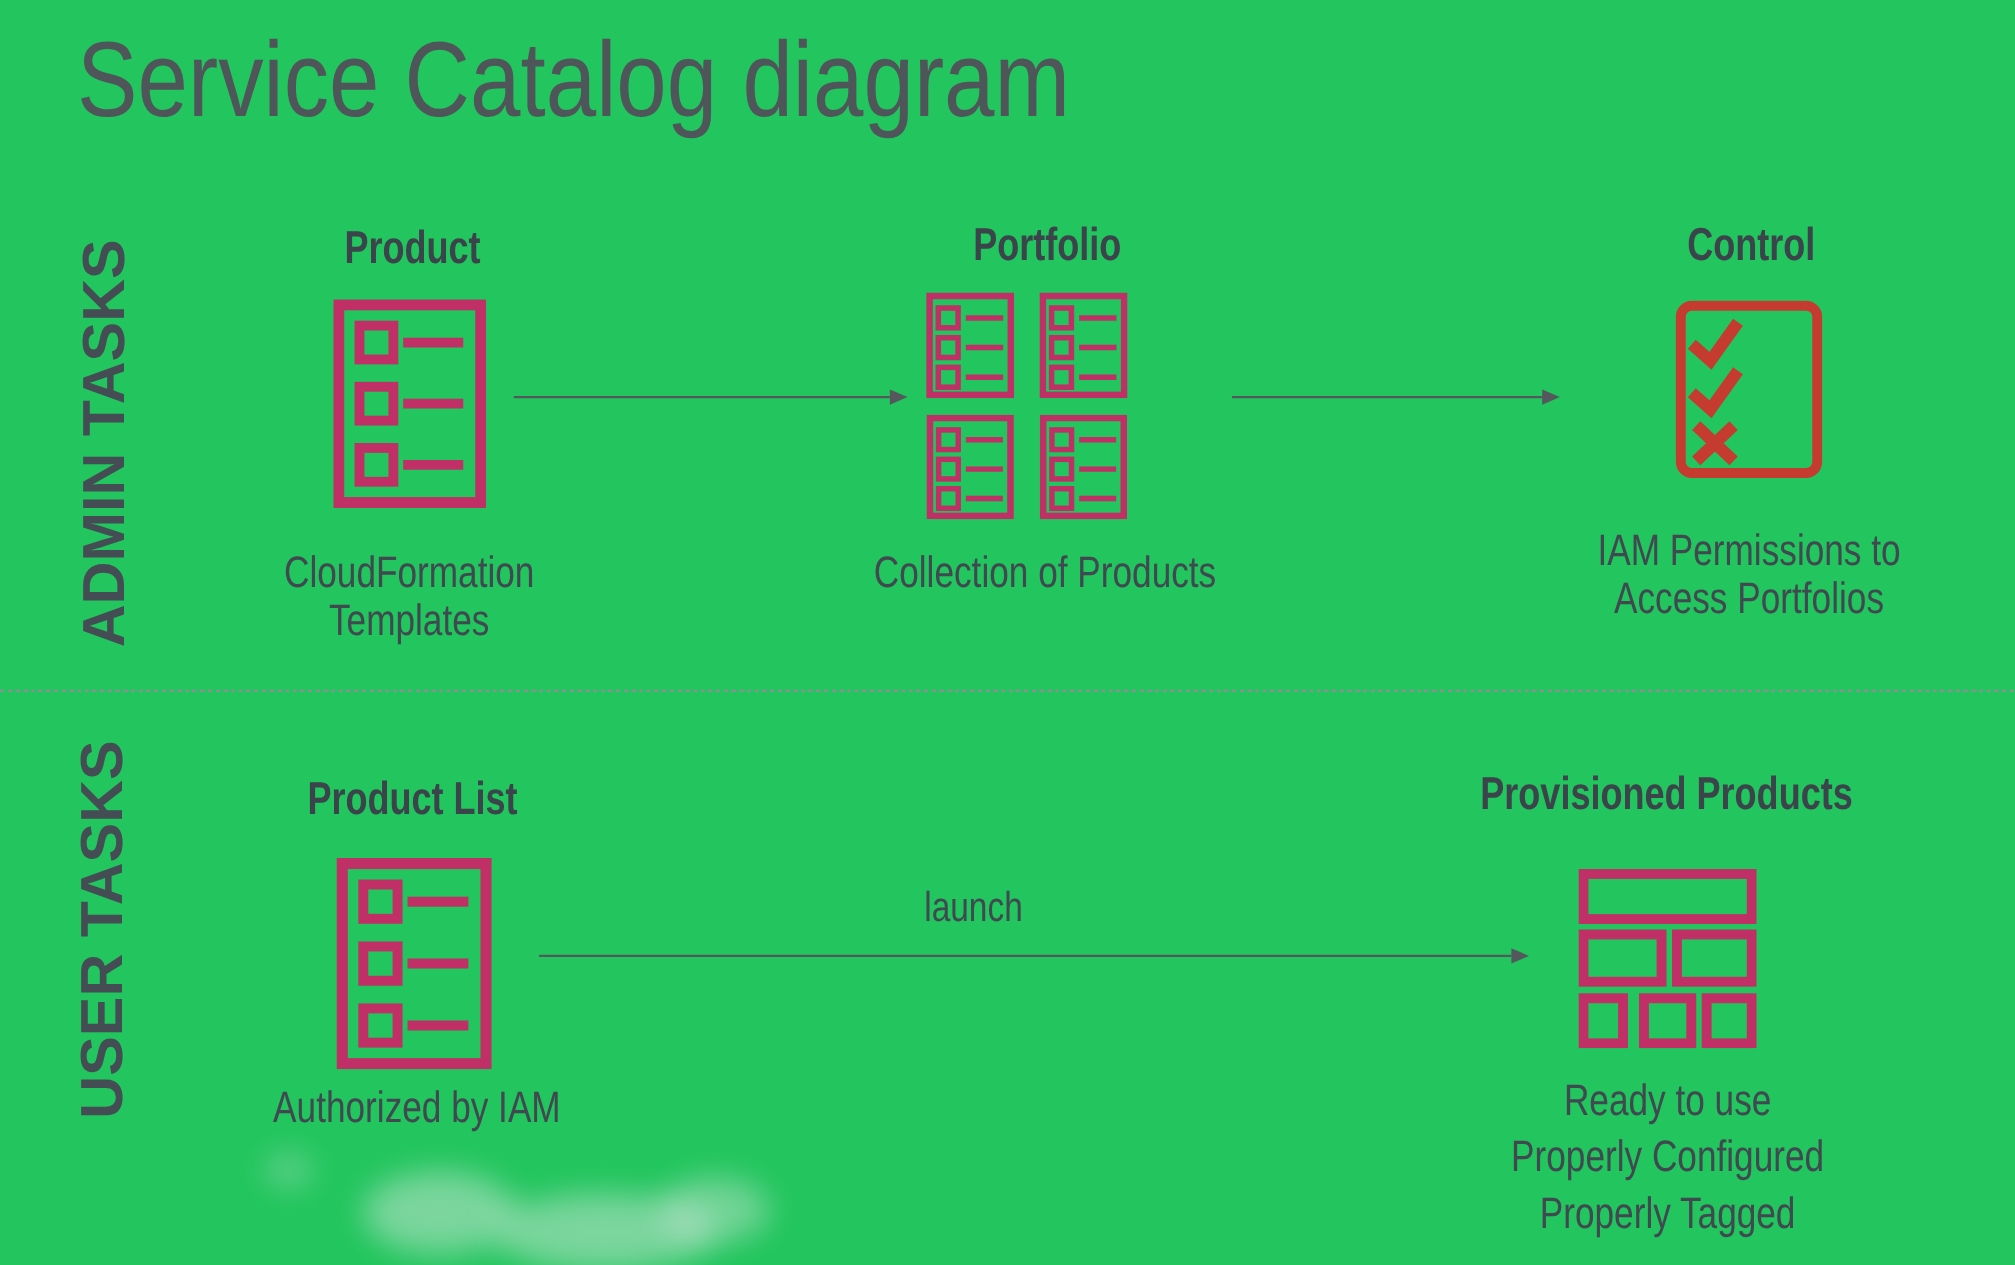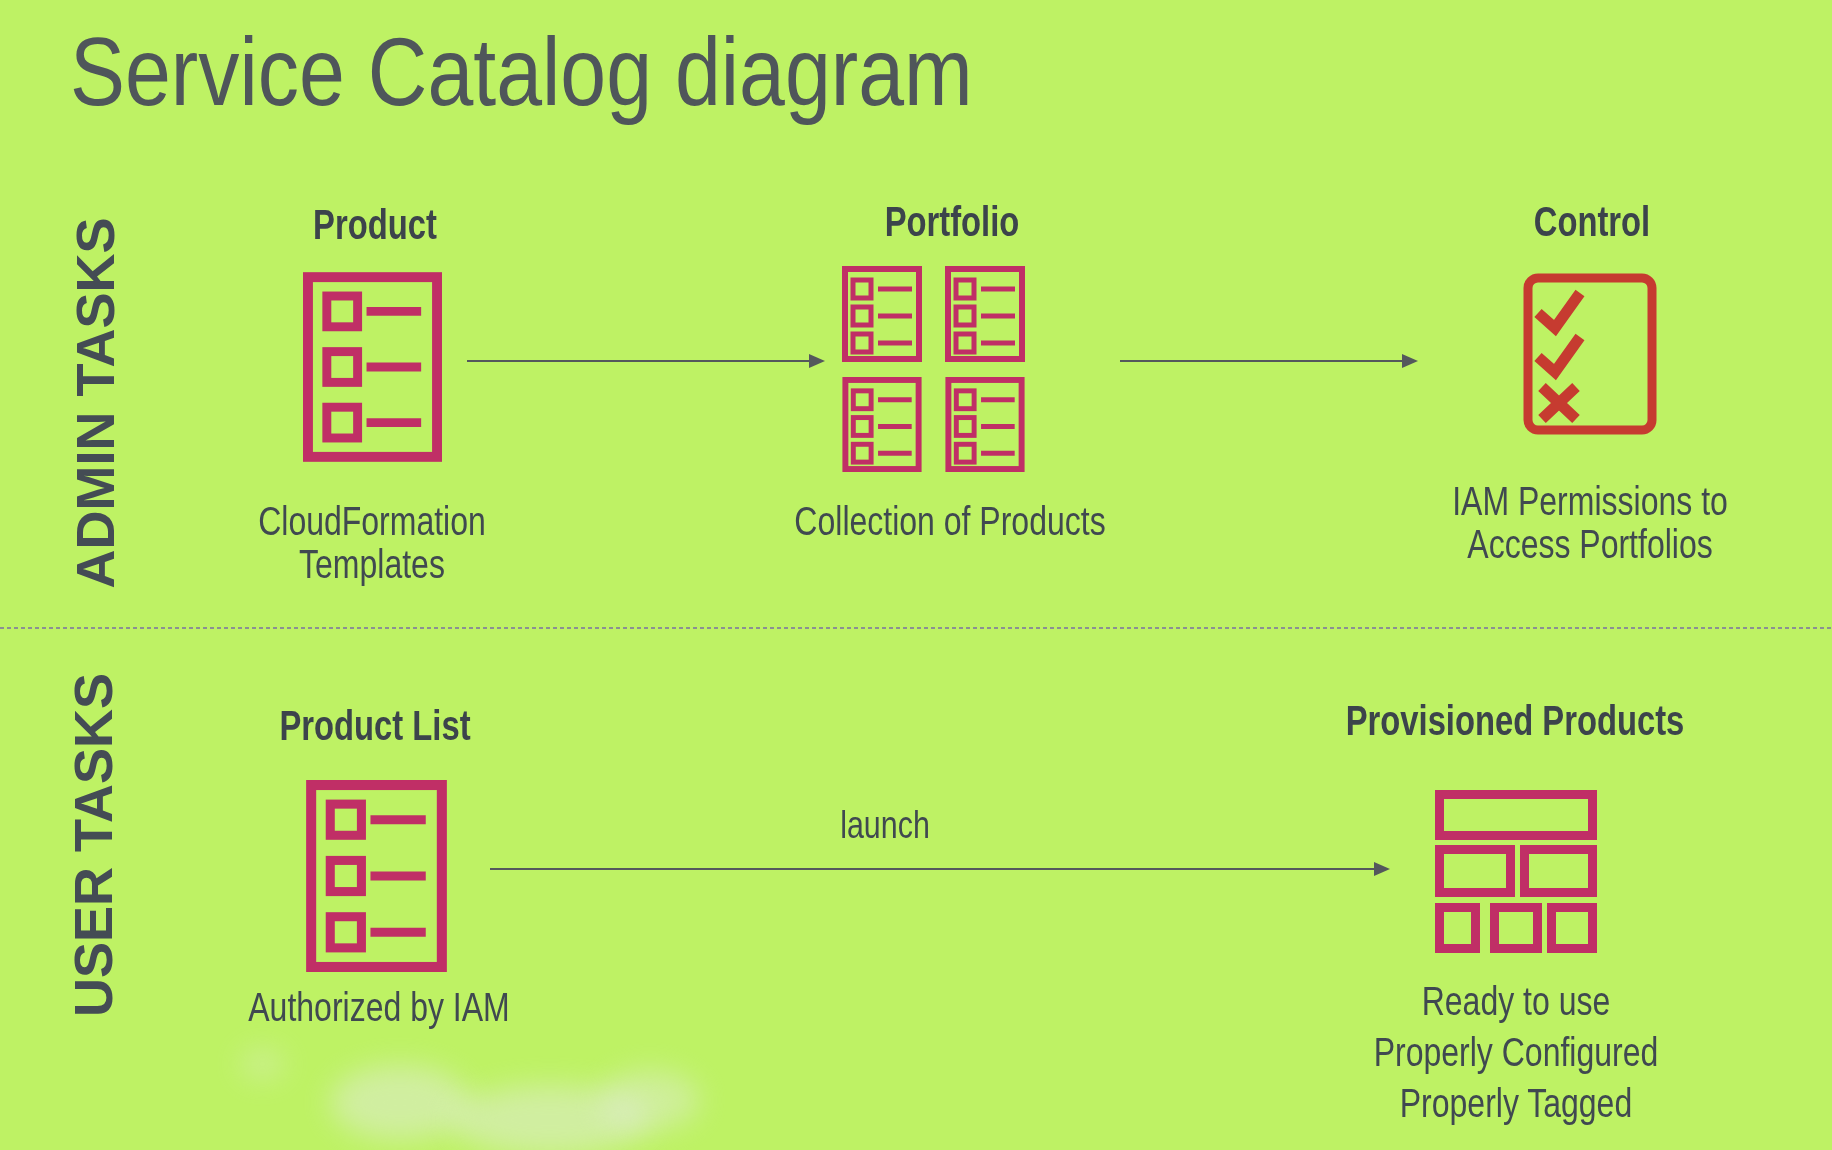--- a/index.html
+++ b/index.html
@@ -1,16 +1,16 @@
 <!DOCTYPE html>
 <html style="--c-pink: #c02f66; --c-red: #c63b30; --c-arrow: #54585c; --c-title: #4f565a; --c-head: #3c444b; --c-cap: #404950; --c-side: #444c54; --c-div: #8b9093;"><head>
 <meta charset="utf-8">
 <style>
   html,body{margin:0;padding:0;background:#fff;}
-  .page{position:relative;width:1832px;height:1150px;background:#bef264;overflow:hidden;
+  .page{position:relative;width:1832px;height:1150px;background:#22c55e;overflow:hidden;
         font-family:"Liberation Sans",sans-serif;}
   .abs{position:absolute;}
 
   
   .title{left:70px;top:23px;font-size:97px;font-weight:300;color:var(--c-title,#4f565a);
          white-space:nowrap;letter-spacing:0px;transform:scaleX(0.85);transform-origin:left top;line-height:1;}
 
   
   .side-label{font-size:54px;font-weight:bold;color:var(--c-side,#444c54);white-space:nowrap;
               letter-spacing:0px;transform:translate(-50%,-50%) rotate(-90deg);line-height:1;}

